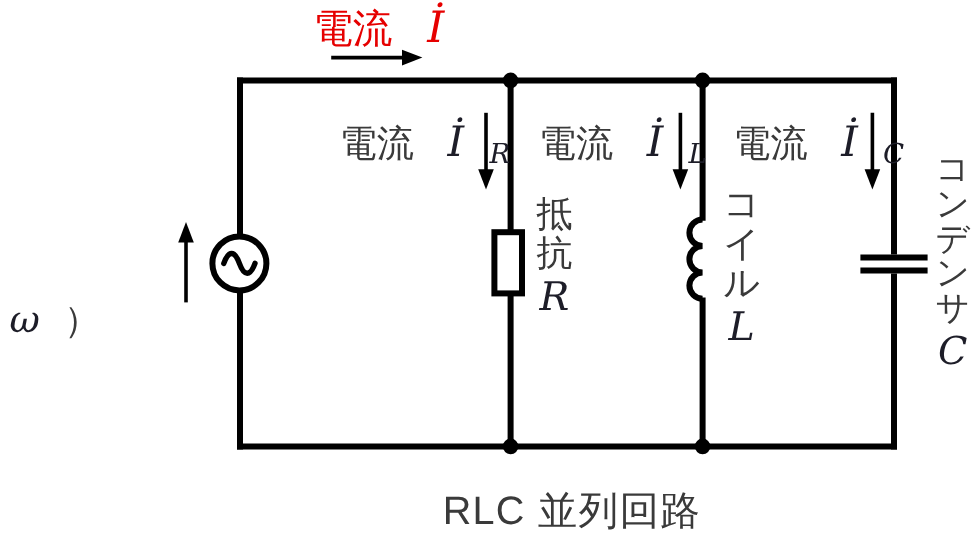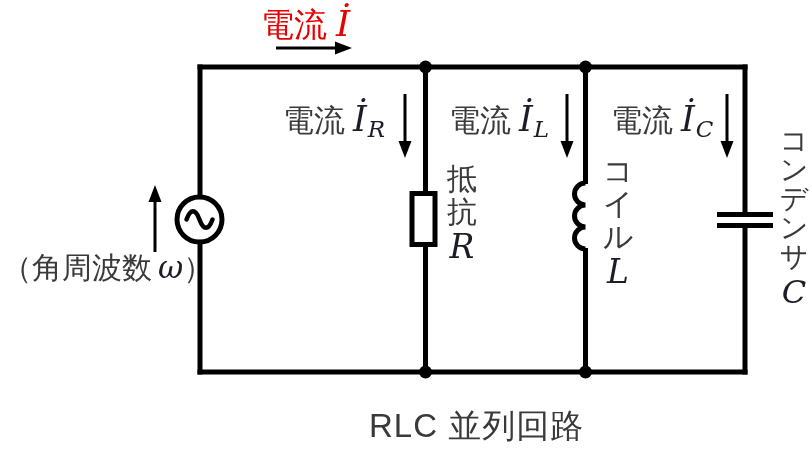--- a/index.html
+++ b/index.html
@@ -19,20 +19,21 @@
     font-family:"Liberation Sans",sans-serif;
   }
   #circuit-layer{position:absolute;inset:0;}
   .lbl{
     position:absolute;
     display:flex;align-items:baseline;
     white-space:nowrap;
     color:var(--label-text);
     font-size:31px;
     line-height:1.08;
+    gap:20px;
   }
   .math{
     font-family:"DejaVu Serif",serif;
     font-style:italic;
     color:var(--math-text);
     font-size:35px;
     margin-left:8px;
   }
   .sub{
     font-family:"DejaVu Serif",serif;
@@ -137,21 +138,20 @@
     <span class="math">İ</span>
     <span class="sub">L</span>
   </div>
   <div class="lbl" style="left:611px;top:101px;">
     <span>電流</span>
     <span class="math">İ</span>
     <span class="sub">C</span>
   </div>
 
   <div class="lbl" style="left:2px;top:251px;font-size:30px;">
-    <span>（角周波数</span>
     <span class="math" style="font-size:31px;margin-left:6px;">ω</span>
     <span>）</span>
   </div>
 
   <div class="vlabel" style="left:443px;top:162px;width:38px;">
     <span class="vchar">抵</span>
     <span class="vchar">抗</span>
     <span class="vsym">R</span>
   </div>
   <div class="vlabel" style="left:599px;top:154px;width:38px;">

